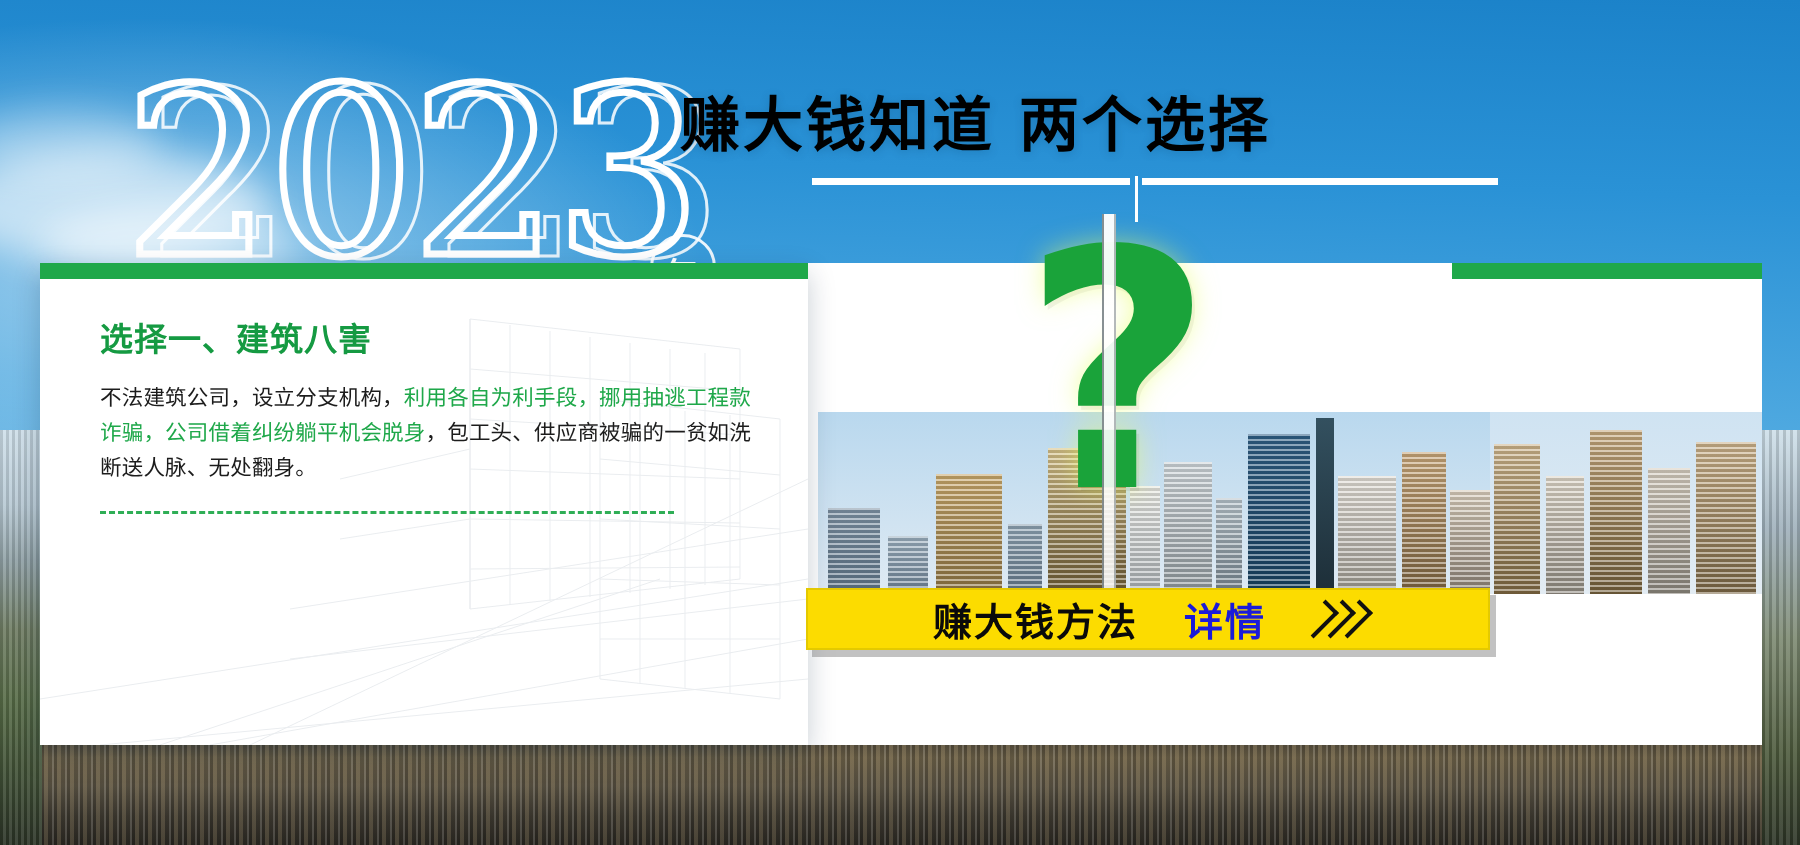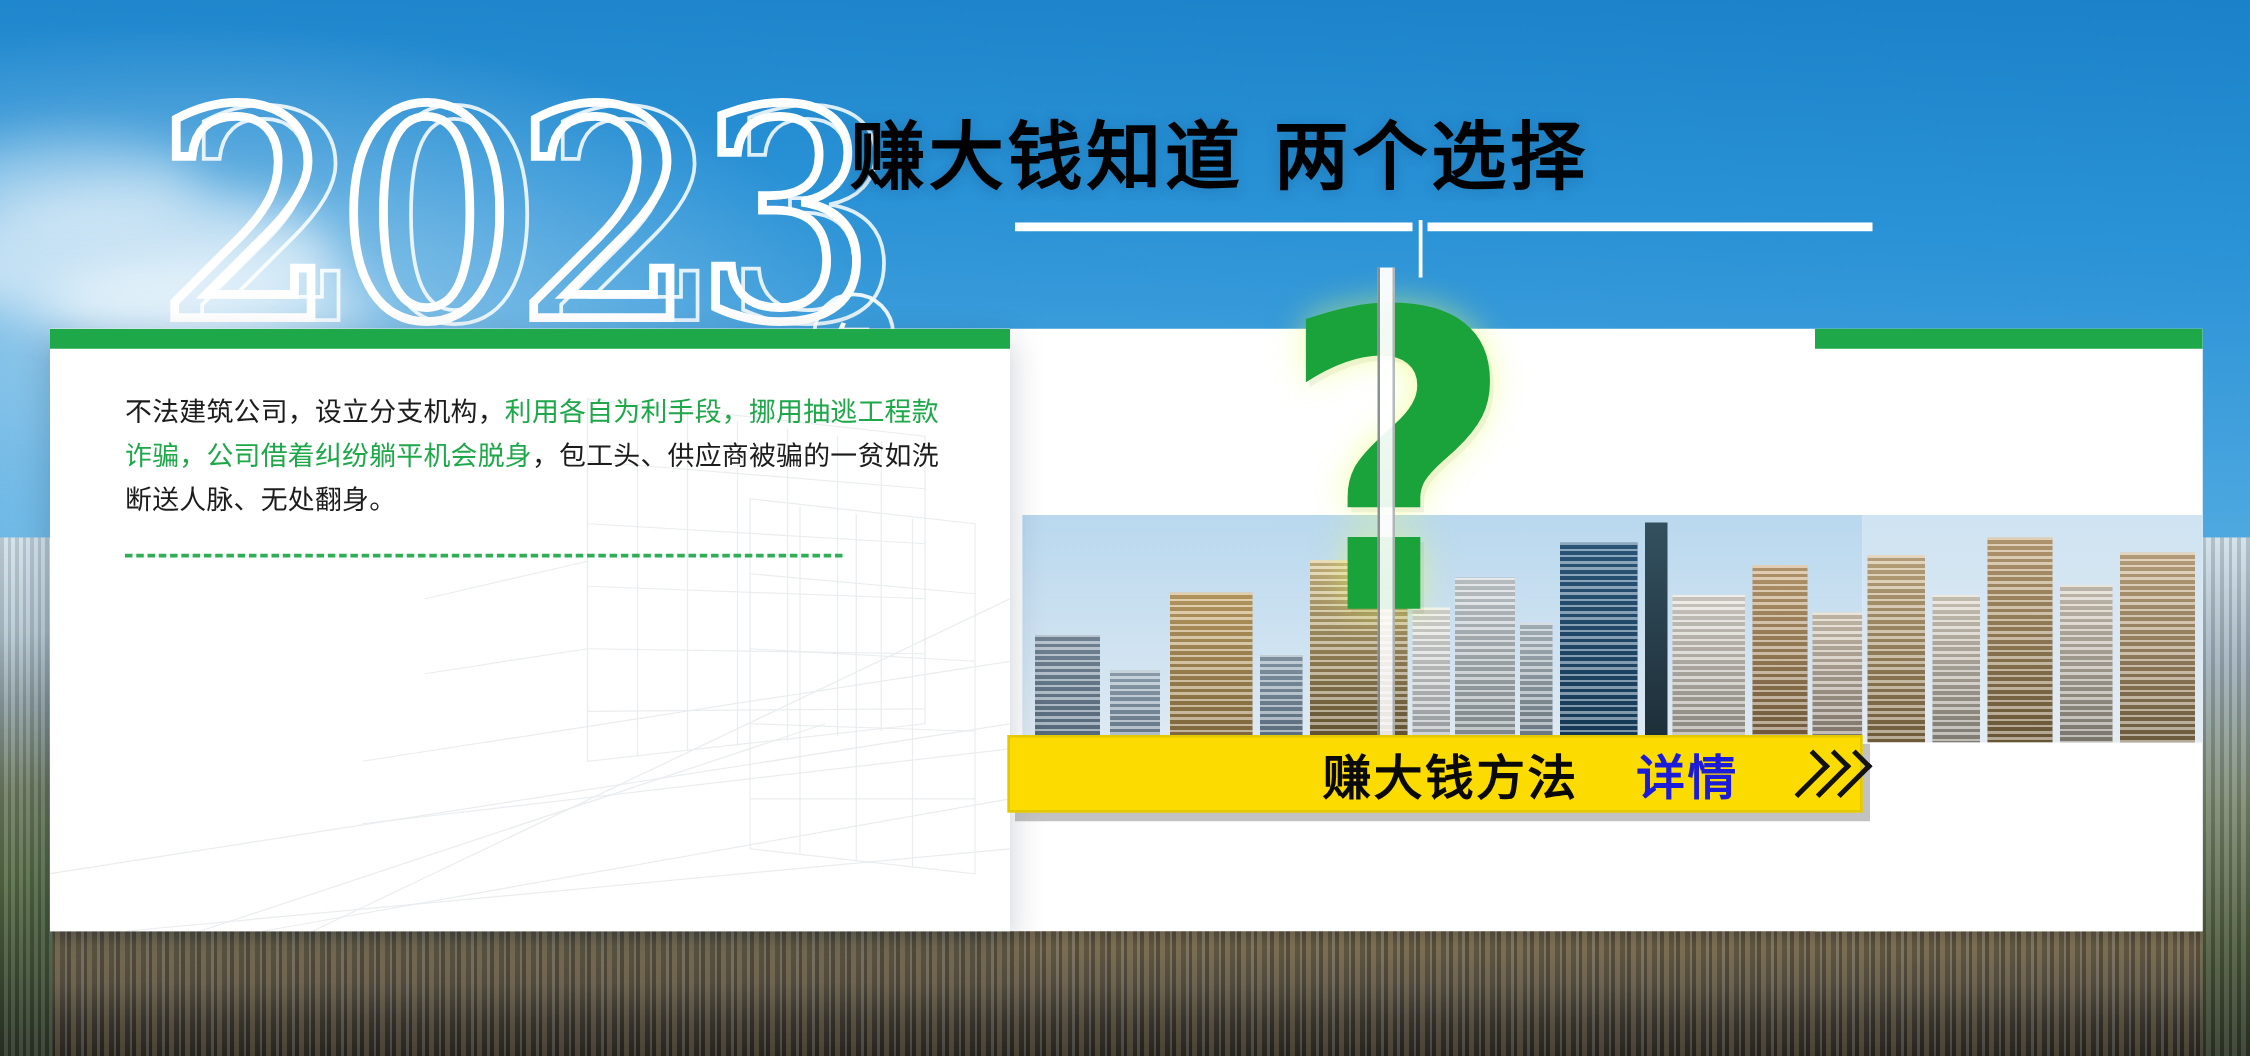--- a/index.html
+++ b/index.html
@@ -257,21 +257,21 @@
   }
 
   
   .cta {
     position:absolute; left:806px; top:588px;
     width:684px; height:62px;
     background:#fcdc00;
     box-shadow:6px 7px 0 rgba(120,120,120,.45);
     display:flex;
     align-items:center;
-    justify-content:flex-end;
+    justify-content:center;
     gap:46px;
     border:2px solid #e4c900;
   }
   .cta-main {
     font-size:39px; font-weight:900; color:#0a0a0a; letter-spacing:2px;
   }
   .cta-link {
     font-size:39px; font-weight:900; color:#1b1bd8; letter-spacing:2px;
   }
   .cta-arrows {
@@ -431,20 +431,21 @@
           <path d="M0 420 L768 300"></path>
           <path d="M60 466 L768 400"></path>
           <path d="M210 466 L768 200"></path>
         </g>
       </svg>
     </div>
 
     <div class="card-inner">
 
       <div class="section">
+        <div class="sec-title">选择一、建筑八害</div>
         <div class="sec-body">
           <span>不法建筑公司，设立分支机构，</span><span class="hl">利用各自为利手段，挪用抽逃工程款诈骗，公司借着纠纷躺平机会脱身</span><span>，包工头、供应商被骗的一贫如洗断送人脉、无处翻身。</span>
         </div>
       </div>
 
       <div class="dashed-sep"></div>
 
       <div class="section">
       </div>
 

